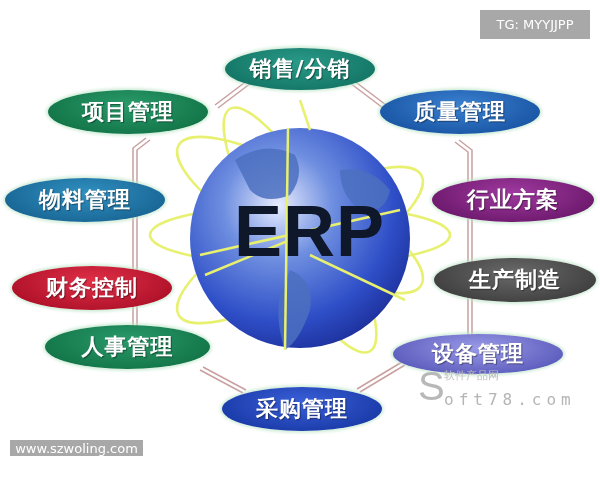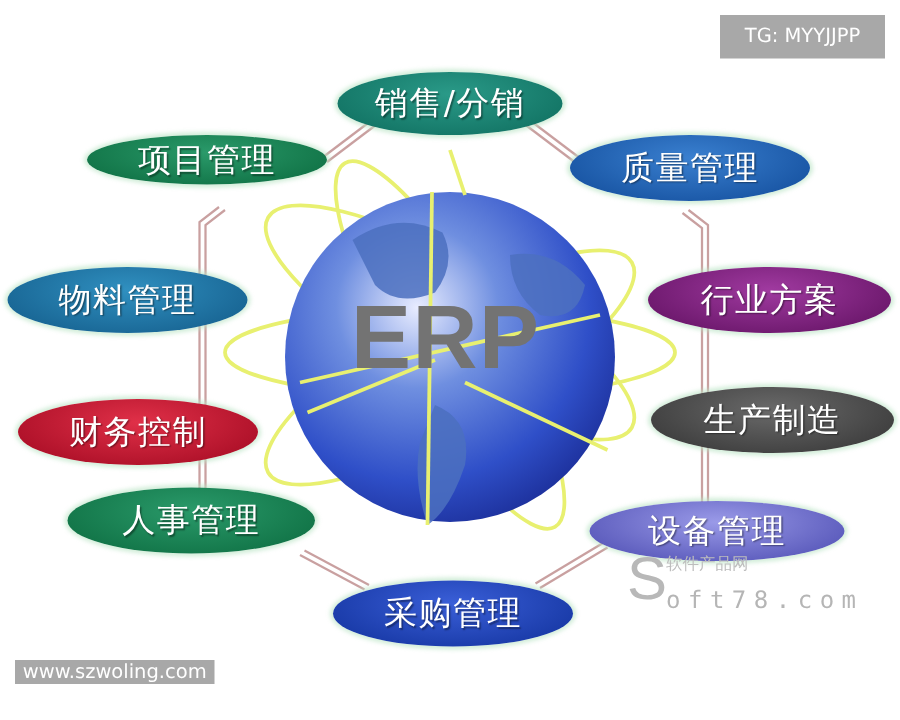--- a/index.html
+++ b/index.html
@@ -1,20 +1,20 @@
 <!DOCTYPE html>
 <html><head>
 <meta charset="utf-8">
 <style>
   html,body{margin:0;padding:0;}
   body{width:600px;height:480px;background:#ffffff;position:relative;overflow:hidden;font-family:"DejaVu Sans",sans-serif;}
   .canvas{position:absolute;left:0;top:0;width:600px;height:480px;}
   svg.bg{position:absolute;left:0;top:0;}
-  .node{position:absolute;border-radius:50%;display:flex;align-items:center;justify-content:center;color:#ffffff;font-weight:normal;font-size:22px;letter-spacing:1px;box-shadow:0 0 3px 2px rgba(190,230,200,0.7);text-shadow:1px 1px 1px rgba(0,0,0,0.4);}
-  .erp{position:absolute;left:234px;top:195px;font-family:"Liberation Sans",sans-serif;font-weight:bold;font-size:60px;color:#737373;letter-spacing:1px;line-height:1;}
+  .node{position:absolute;border-radius:50%;display:flex;align-items:center;justify-content:center;color:#ffffff;font-weight:bold;font-size:22px;letter-spacing:1px;box-shadow:0 0 3px 2px rgba(190,230,200,0.7);text-shadow:1px 1px 1px rgba(0,0,0,0.4);}
+  .erp{position:absolute;left:234px;top:195px;font-family:"Liberation Sans",sans-serif;font-weight:bold;font-size:72px;color:#0f172a;letter-spacing:1px;line-height:1;}
   .badge{position:absolute;background:#a8a8a8;color:#ffffff;font-family:"DejaVu Sans",sans-serif;font-size:13px;display:flex;align-items:center;justify-content:center;}
   .wm{position:absolute;left:418px;top:368px;color:#c0c0c0;}
   .wm .s{position:absolute;left:0;top:-4px;font-size:40px;font-family:"Liberation Sans",sans-serif;color:#b8b8b8;}
   .wm .cn{position:absolute;left:26px;top:0;font-size:11px;white-space:nowrap;color:#bdbdbd;}
   .wm .en{position:absolute;left:26px;top:22px;font-size:16px;letter-spacing:5px;white-space:nowrap;color:#b5b5b5;font-family:"DejaVu Sans Mono",monospace;}
 </style>
 </head>
 <body>
 
 <div class="canvas">
@@ -66,21 +66,21 @@
       <line x1="310" y1="255" x2="405" y2="300"></line>
     </g>
   </svg>
 
   <div class="erp">ERP</div>
 
   <div class="node" style="left:225px;top:48px;width:150px;height:42px;background:radial-gradient(ellipse at 50% 35%,#2a9a88,#0d6b5c);">
       <span>销售/分销</span>
     </div>
 
-  <div class="node" style="left:58px;top:90px;width:160px;height:33px;background:radial-gradient(ellipse at 50% 35%,#2a9a6a,#0b6a3e);text-align:center;">
+  <div class="node" style="left:48px;top:90px;width:160px;height:44px;background:radial-gradient(ellipse at 50% 35%,#2a9a6a,#0b6a3e);text-align:center;">
       <span>项目管理</span>
     </div>
 
   <div class="node" style="left:380px;top:90px;width:160px;height:44px;background:radial-gradient(ellipse at 50% 35%,#3a80d0,#104a98);">
       <span>质量管理</span>
     </div>
 
   <div class="node" style="left:5px;top:178px;width:160px;height:44px;background:radial-gradient(ellipse at 50% 35%,#3090c0,#125a88);">
       <span>物料管理</span>
     </div>

